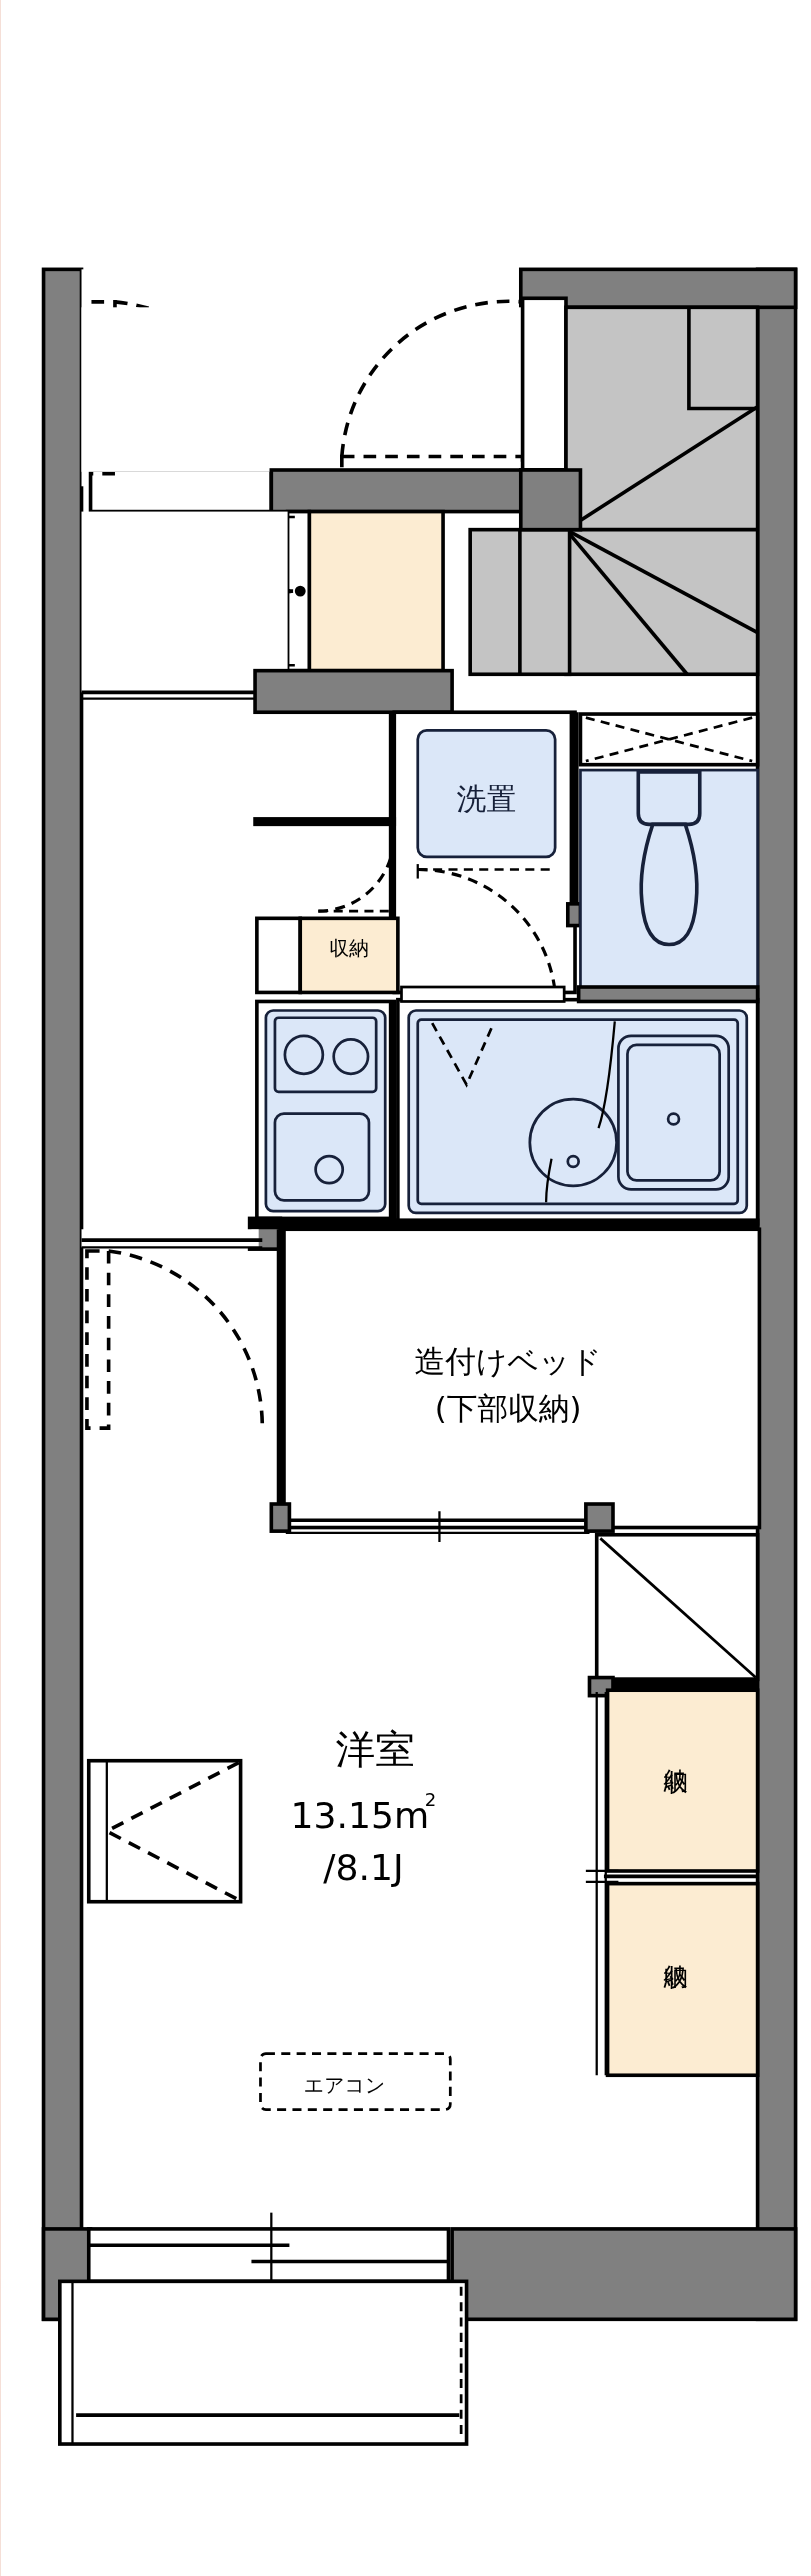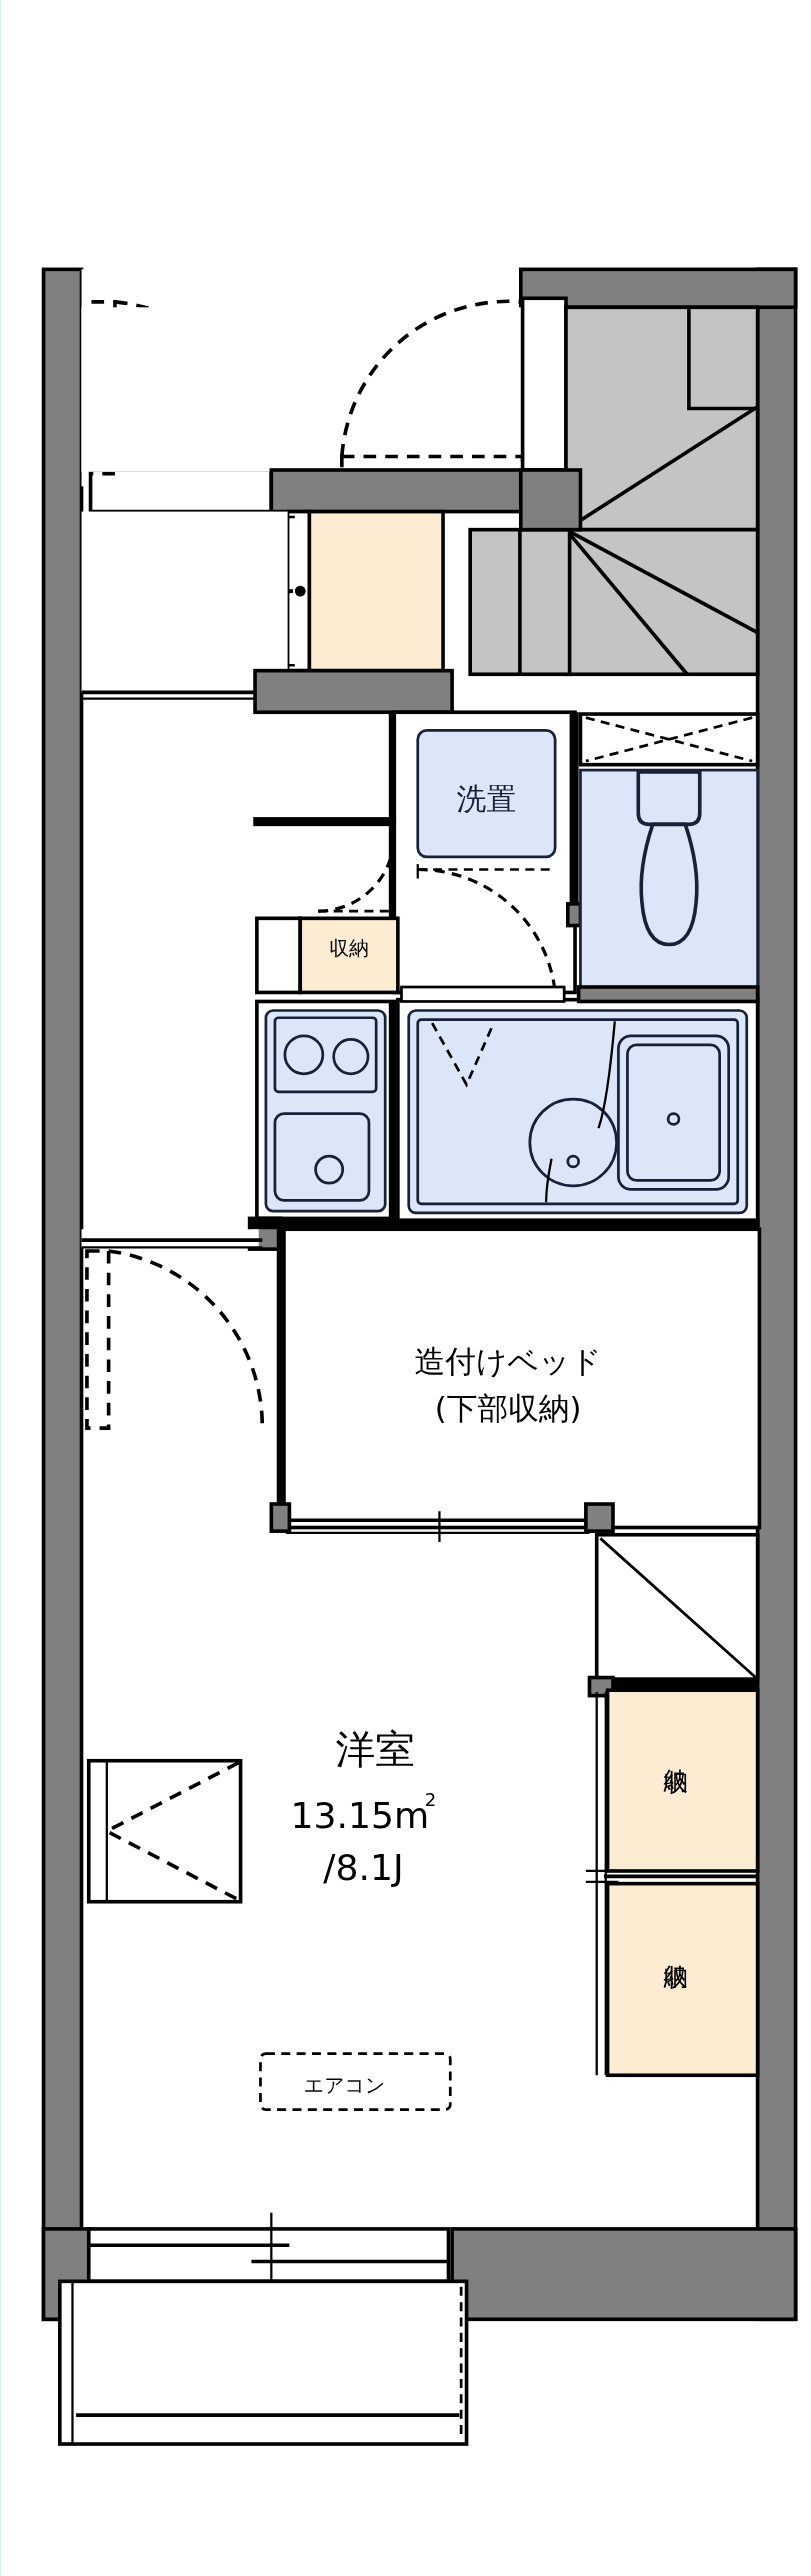--- a/index.html
+++ b/index.html
@@ -1,17 +1,17 @@
 <!DOCTYPE html>
 <html style="font-size:14.5px"><head>
 <meta charset="utf-8">
 <style>
   html,body{margin:0;padding:0;background:#ffffff;}
   body{font-family:"DejaVu Sans","Liberation Sans",sans-serif;}
-  #plan-wrap{position:relative;width:812px;height:2576px;background:#14b8a6;overflow:hidden;}
+  #plan-wrap{position:relative;width:812px;height:2576px;background:#c2410c;overflow:hidden;}
   svg{display:block;}
   .wall{fill:#808080;stroke:#000;stroke-width:4;}
   .thinwall{fill:#000;}
   .room{fill:#ffffff;stroke:#000;stroke-width:4;}
   .stair{fill:#c4c4c4;stroke:#000;stroke-width:4;}
   .stair-line{stroke:#000;stroke-width:4;fill:none;}
   .wet{fill:#dbe7f8;stroke:#17213a;stroke-width:3;}
   .closet{fill:#fcecd2;stroke:#000;stroke-width:4;}
   .swing{fill:none;stroke:#000;stroke-width:4;stroke-dasharray:14 10;}
   .swing-s{fill:none;stroke:#000;stroke-width:3.5;stroke-dasharray:11 8;}

